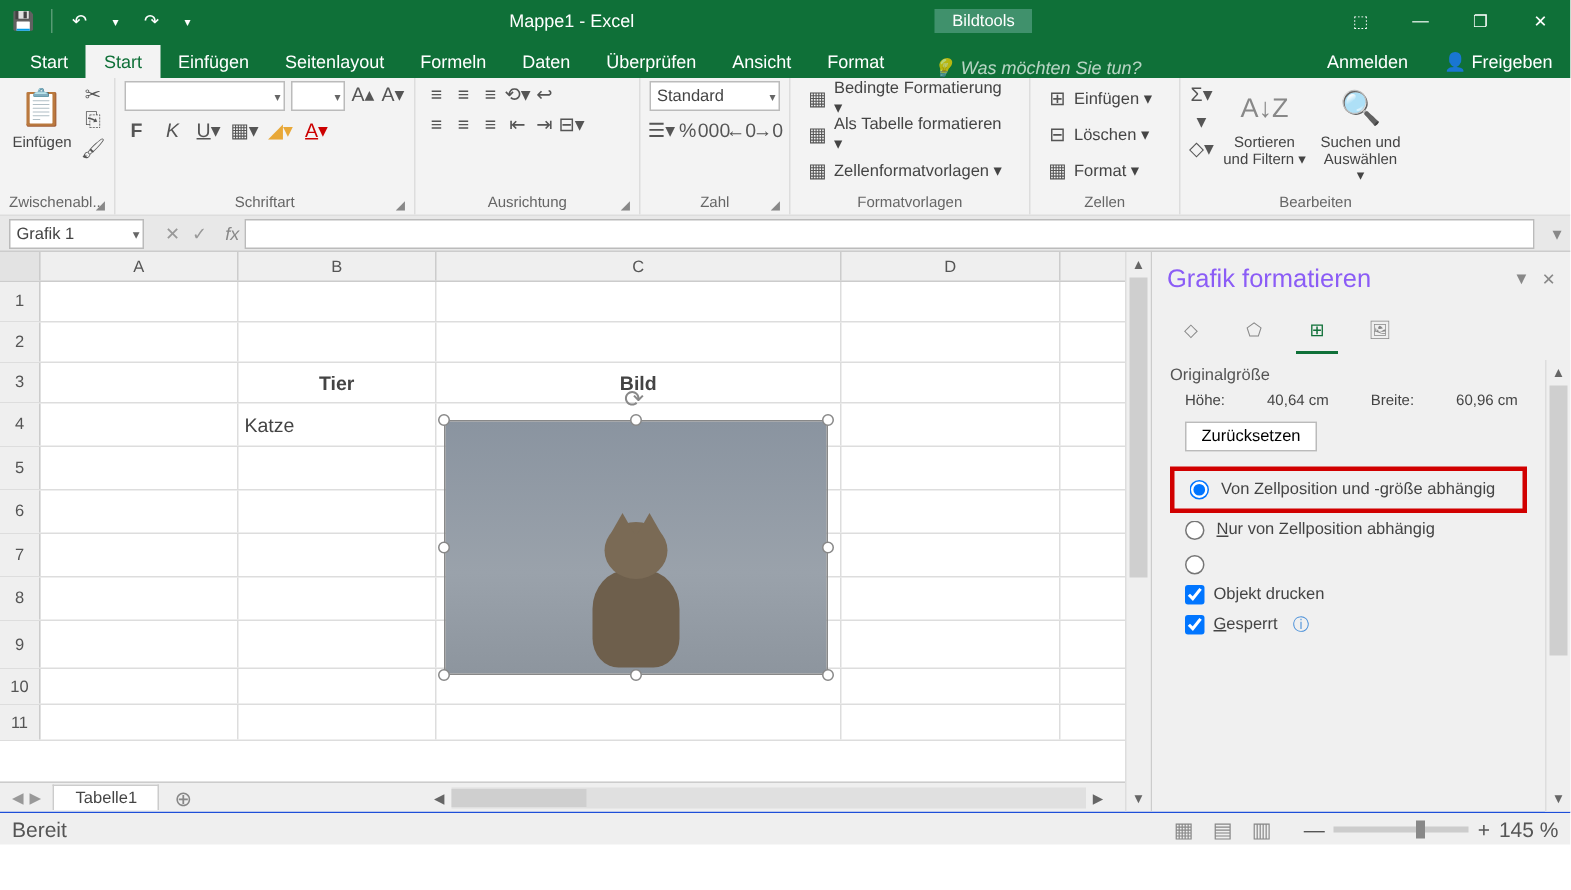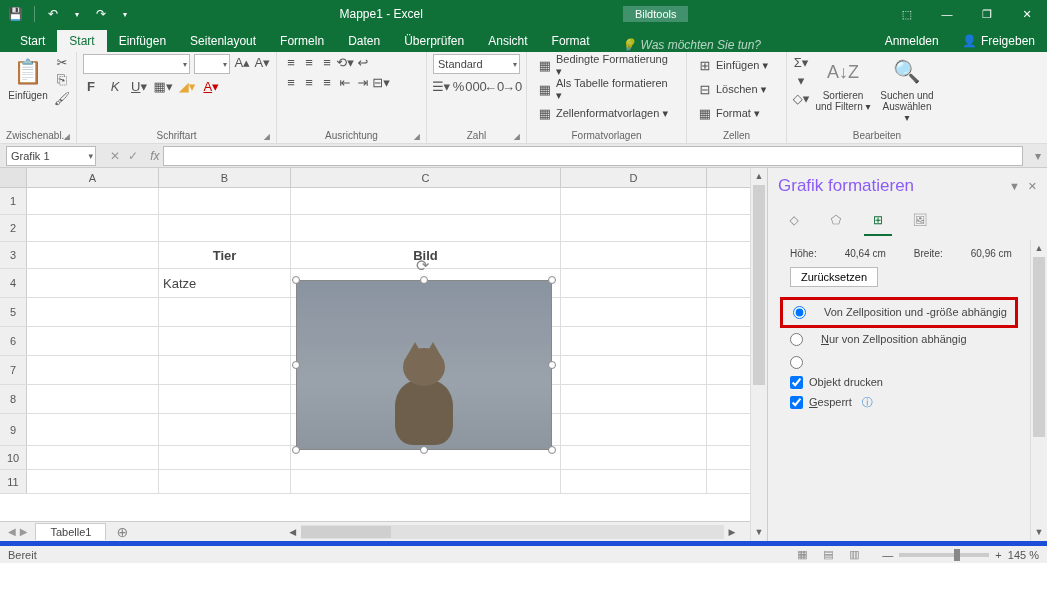--- a/index.html
+++ b/index.html
@@ -93,41 +93,41 @@
 .pane-tabs .ptab { width:24px; height:24px; display:flex; align-items:center; justify-content:center; cursor:pointer; color:#888; position:relative; }
 .pane-tabs .ptab.active { color:#0f7038; }
 .pane-tabs .ptab.active::after { content:''; position:absolute; bottom:-4px; left:-2px; right:-2px; height:2px; background:#0f7038; }
 .pane-body { flex:1; padding:4px 12px; overflow:auto; position:relative; }
 .pane-section { margin-bottom:10px; }
 .pane-section .section-title { font-size:11px; color:#555; margin-bottom:6px; }
 .dim-row { display:flex; gap:28px; font-size:10px; color:#444; margin:4px 0 8px 10px; }
 .reset-btn { border:1px solid #bbb; background:#fff; padding:3px 10px; font-size:11px; cursor:pointer; margin-left:10px; }
 .prop-title { color:#0f7038; font-weight:700; font-size:11px; margin:8px 0 6px; cursor:pointer; }
 .prop-title::before { content:'◢ '; font-size:8px; color:#666; }
-.radio-opt { display:flex; align-items:flex-start; gap:18px; padding:4px 2px 4px 10px; font-size:11px; line-height:1.3; }
+.radio-opt { display:flex; align-items:flex-start; gap:8px; padding:4px 2px 4px 10px; font-size:11px; line-height:1.3; }
 .radio-opt input { margin-top:1px; }
 .radio-opt.highlighted { border:3px solid #d10000; padding:5px 4px 6px 10px; }
 .check-opt { display:flex; align-items:center; gap:6px; padding:3px 10px; font-size:11px; }
 .pane-scroll { width:17px; background:#efefef; border-left:1px solid #ddd; position:relative; }
 .pane-scroll .arrow { height:17px; text-align:center; font-size:9px; color:#666; line-height:17px; cursor:pointer; }
 .pane-scroll .thumb { position:absolute; top:17px; left:2px; right:2px; height:180px; background:#cfcfcf; }
 
 
 .sheet-tabs { height:20px; background:#efefef; border-top:1px solid #ccc; display:flex; align-items:center; }
 .sheet-tabs .nav { display:flex; gap:4px; padding:0 8px; color:#999; font-size:10px; }
 .sheet-tabs .nav span { cursor:pointer; }
 .sheet-tabs .tab { background:#fff; padding:2px 14px; border:1px solid #ccc; border-bottom:none; font-size:11px; cursor:pointer; }
 .sheet-tabs .add { padding:0 10px; color:#888; cursor:pointer; font-size:14px; }
 .sheet-tabs .hscroll { flex:1; margin:0 10px; display:flex; align-items:center; }
 .sheet-tabs .hscroll .track { flex:1; height:14px; background:#e0e0e0; position:relative; }
 .sheet-tabs .hscroll .thumb { position:absolute; left:0; top:1px; bottom:1px; width:90px; background:#cfcfcf; }
 .sheet-tabs .hscroll .arr { width:16px; text-align:center; font-size:9px; color:#666; cursor:pointer; }
 
 
-.status-bar { height:22px; background:#efefef; border-top:5px solid #1d4ed8; display:flex; align-items:center; font-size:11px; color:#555; padding:0 8px; }
+.status-bar { height:22px; background:#efefef; border-top:1px solid #1d4ed8; display:flex; align-items:center; font-size:14px; color:#555; padding:0 8px; }
 .status-bar .ready { flex:1; }
 .status-bar .views { display:flex; gap:2px; margin-right:16px; }
 .status-bar .views .v { width:24px; height:18px; display:flex; align-items:center; justify-content:center; cursor:pointer; color:#888; }
 .status-bar .zoom { display:flex; align-items:center; gap:6px; }
 .status-bar .zoom .slider { width:90px; height:4px; background:#ccc; position:relative; }
 .status-bar .zoom .slider .knob { position:absolute; left:55px; top:-4px; width:6px; height:12px; background:#888; }
 
 .underline-accent { text-decoration:underline; }
 </style>
 </head>
@@ -459,20 +459,21 @@
     </div>
     <div class="pane-tabs">
       <div class="ptab">◇</div>
       <div class="ptab">⬠</div>
       <div class="ptab active">⊞</div>
       <div class="ptab">🖼</div>
     </div>
     <div style="display:flex;flex:1">
       <div class="pane-body">
         <div class="pane-section">
+          <div class="section-title">Originalgröße</div>
           <div class="dim-row">
             <span>Höhe:</span>
             <span>40,64 cm</span>
             <span>Breite:</span>
             <span>60,96 cm</span>
           </div>
           <button class="reset-btn">Zurücksetzen</button>
         </div>
 
         <label class="radio-opt highlighted">

